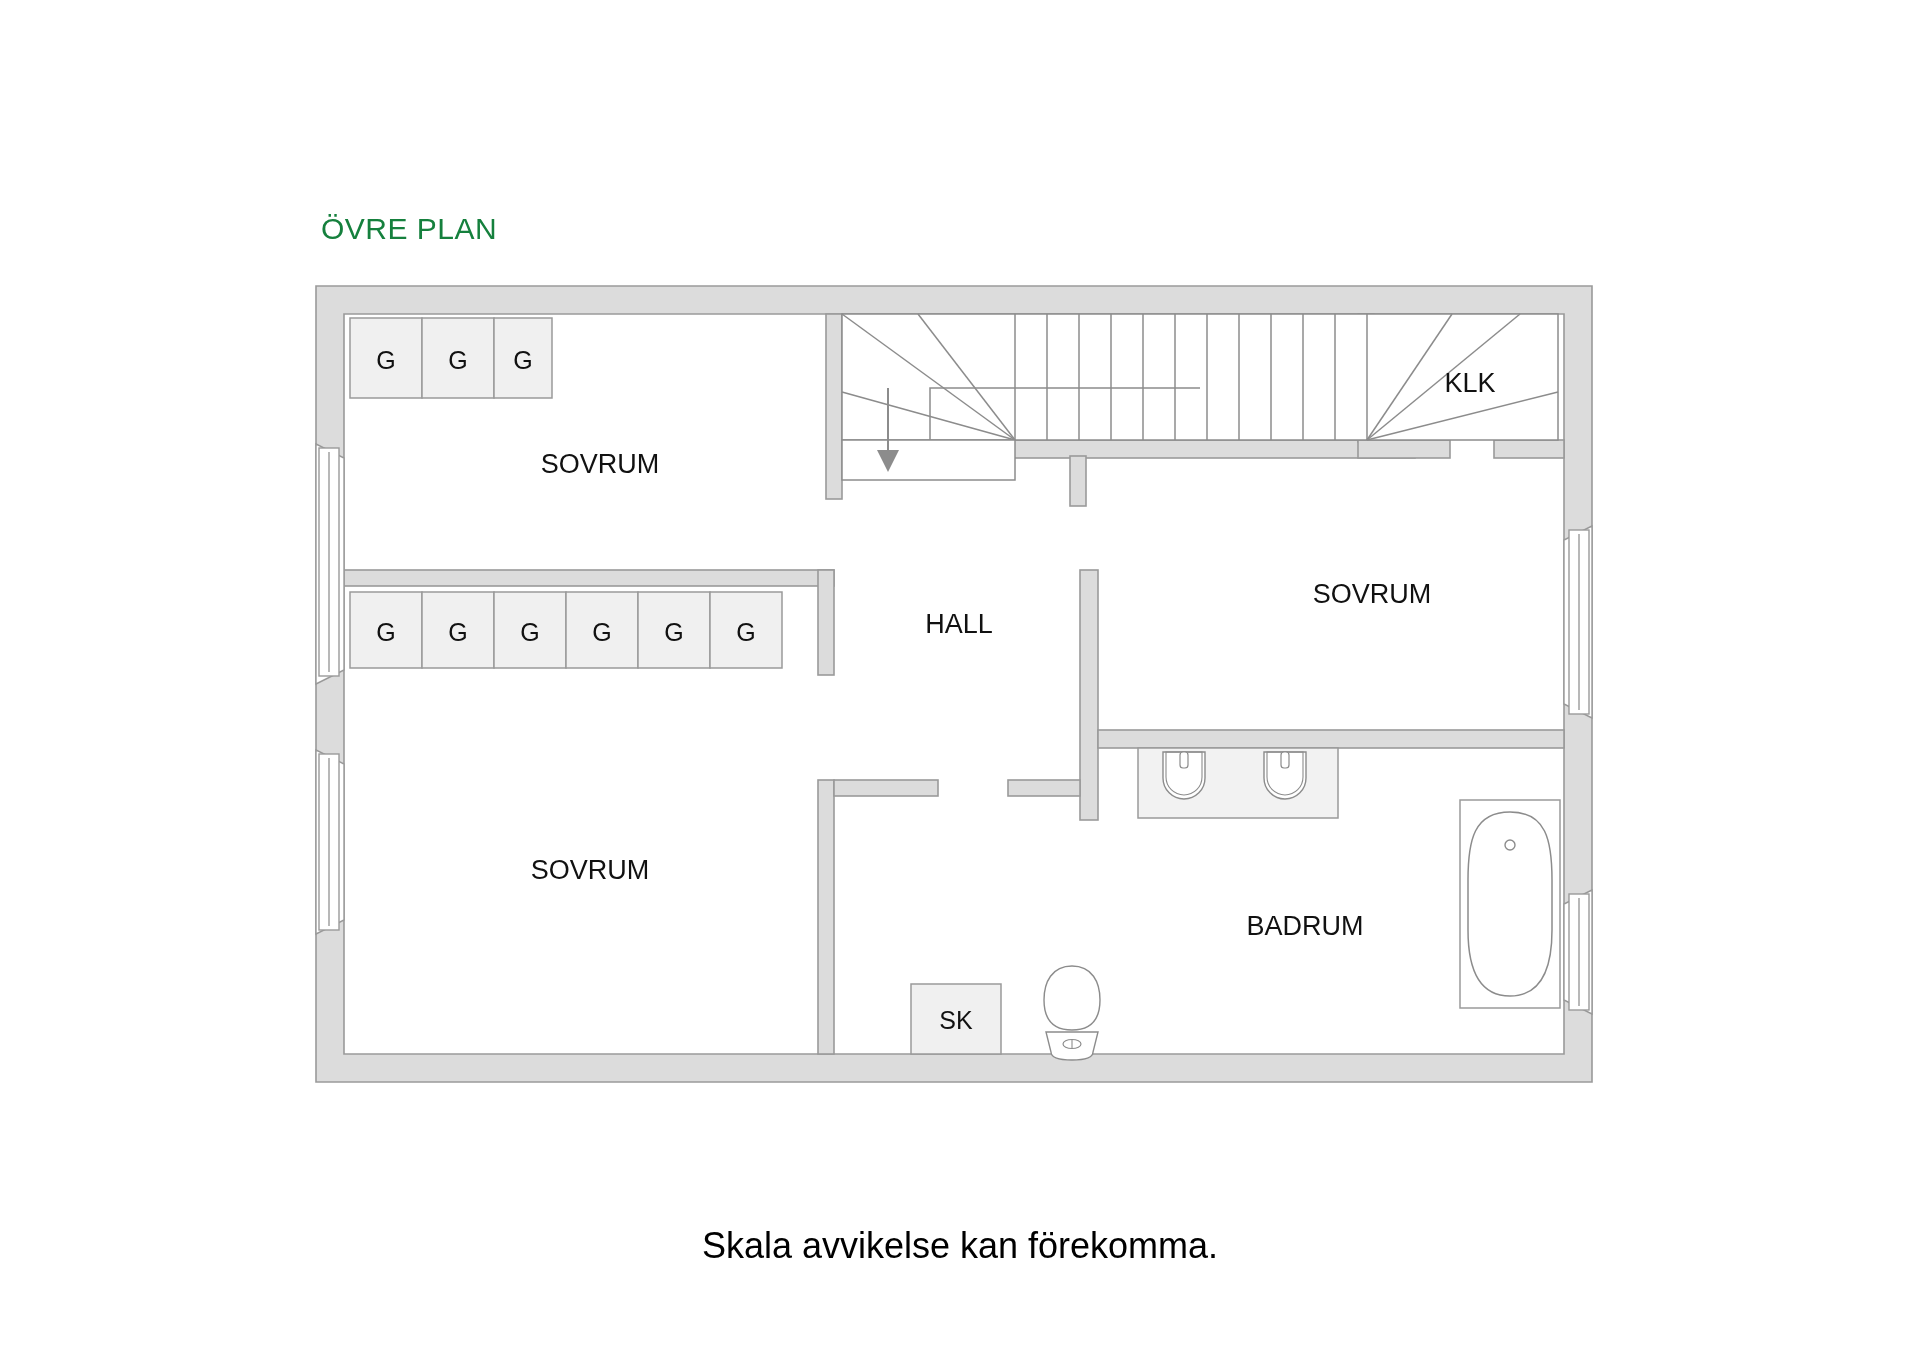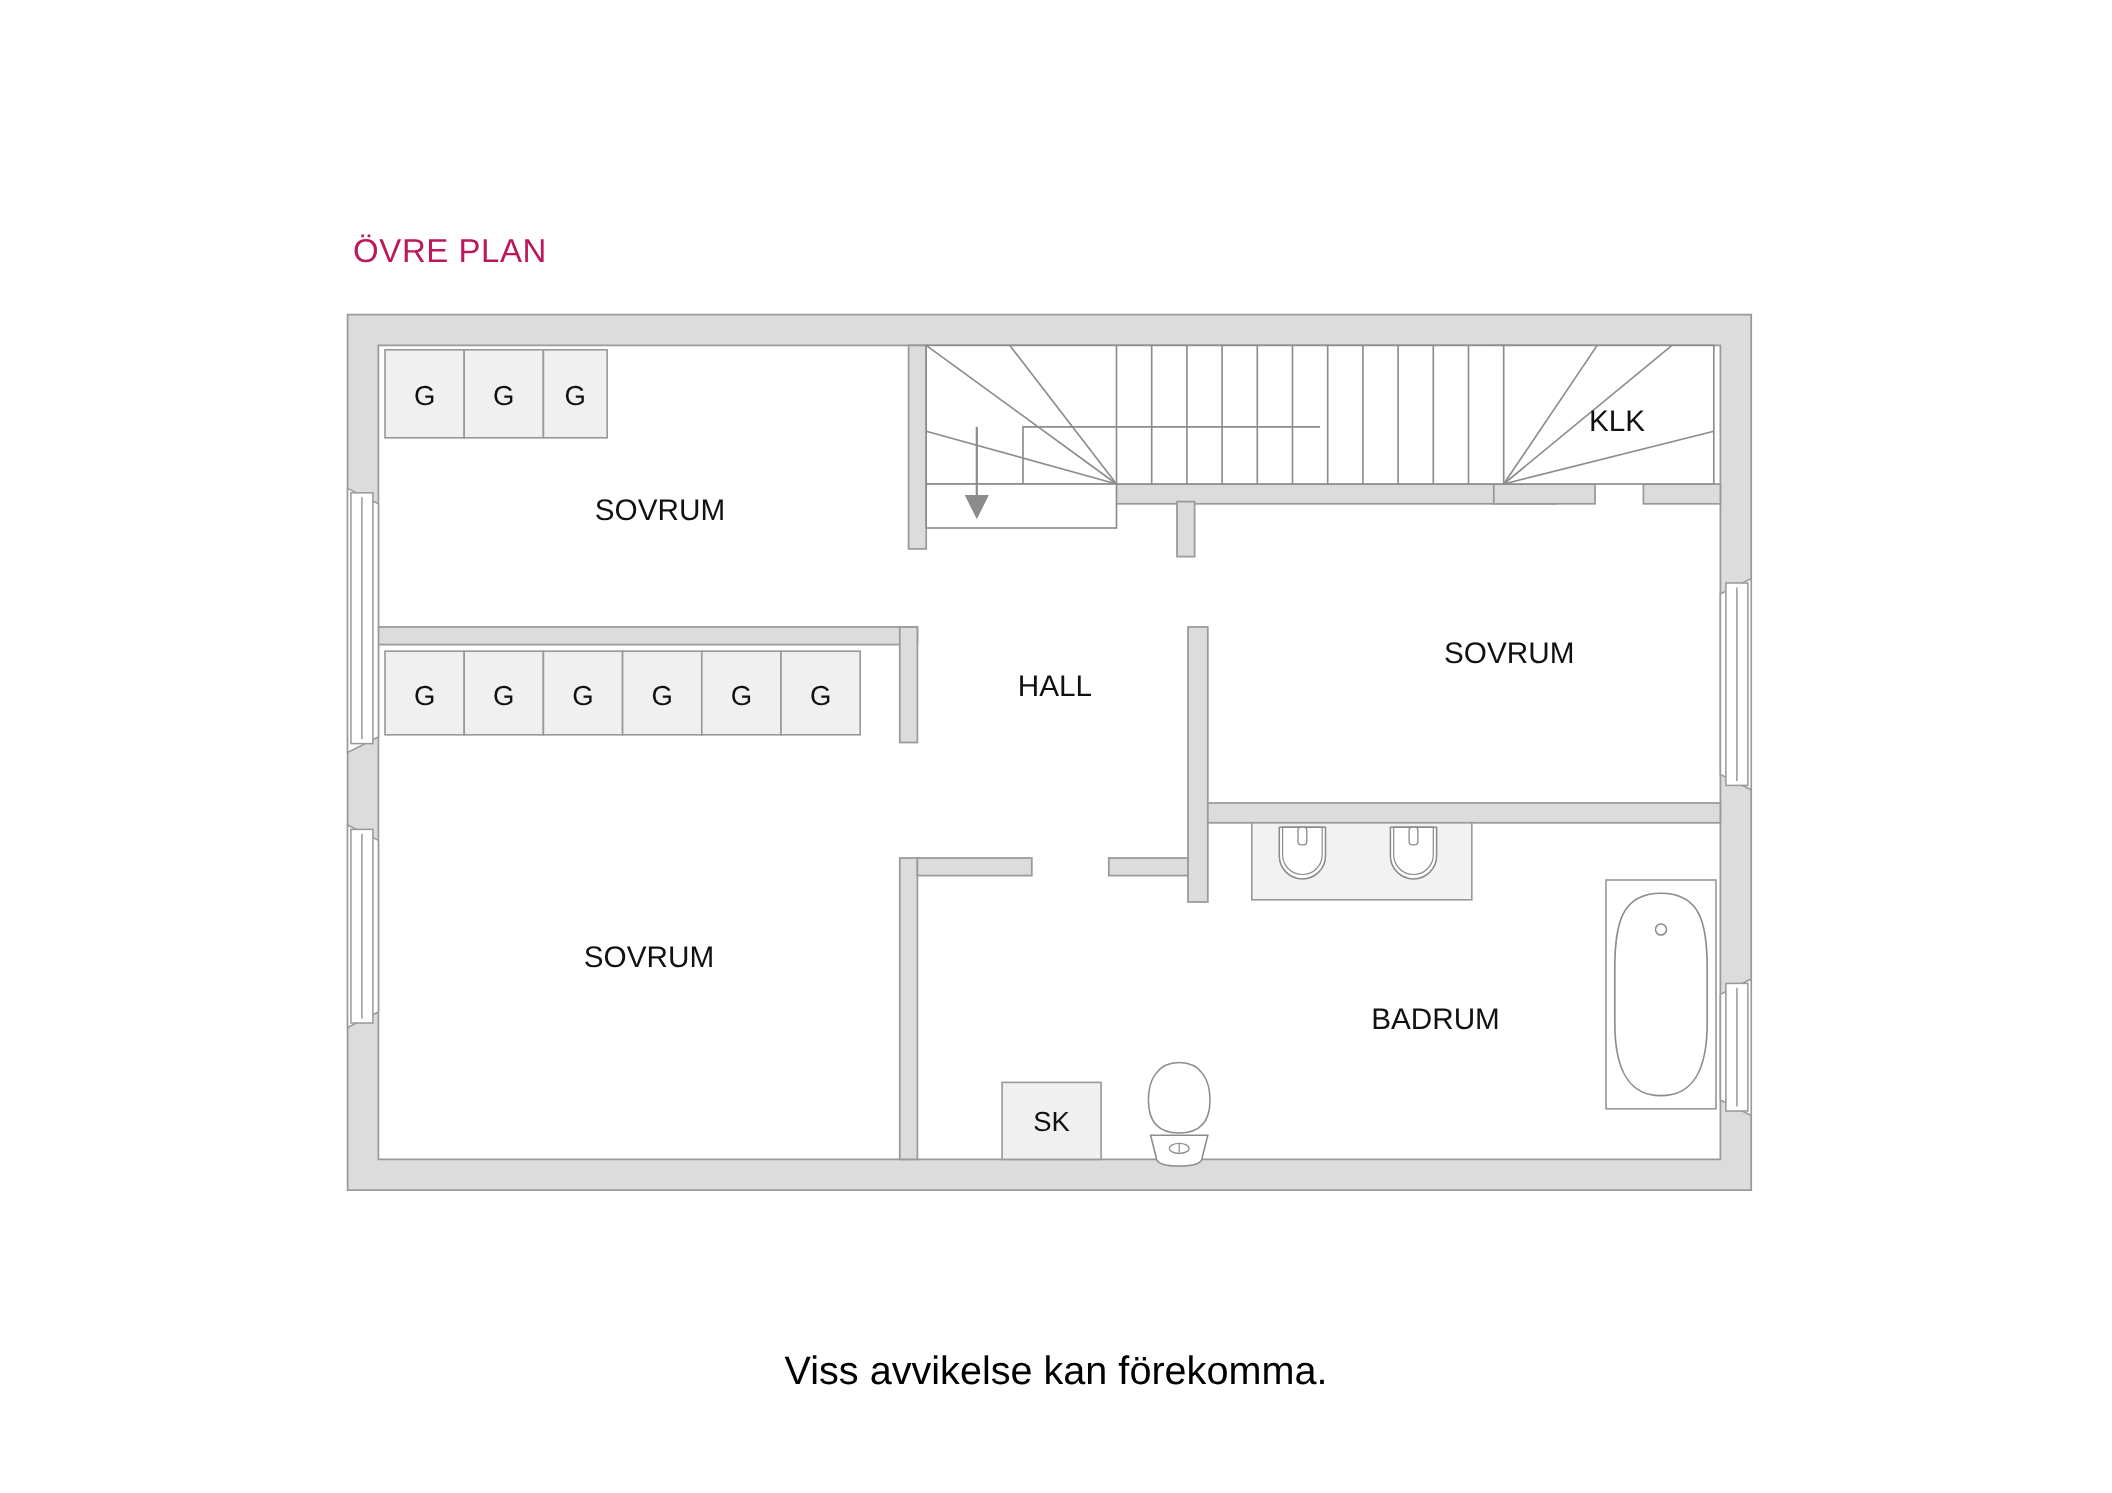--- a/index.html
+++ b/index.html
@@ -18,21 +18,21 @@
     width: 1920px;
     height: 1357px;
     background: #ffffff;
   }
   #plan-title {
     position: absolute;
     left: 321px;
     top: 212px;
     font-size: 30px;
     letter-spacing: 0.5px;
-    color: #be185d;
+    color: #15803d;
     white-space: nowrap;
   }
   #floorplan-svg {
     position: absolute;
     left: 0;
     top: 0;
   }
   .room-label {
     font-family: "Liberation Sans", sans-serif;
     font-size: 27px;
@@ -240,16 +240,16 @@
     <text class="room-label" x="600" y="466">SOVRUM</text>
     <text class="room-label" x="590" y="872">SOVRUM</text>
     <text class="room-label" x="1372" y="596">SOVRUM</text>
     <text class="room-label" x="959" y="626">HALL</text>
     <text class="room-label" x="1305" y="928">BADRUM</text>
     <text class="room-label" x="1470" y="385">KLK</text>
 
   </svg>
 
   <div id="caption">
-    <span class="cap-line">Viss avvikelse kan förekomma.</span>
+    <span class="cap-line">Skala avvikelse kan förekomma.</span>
   </div>
 
 </div>
 
 </body></html>

